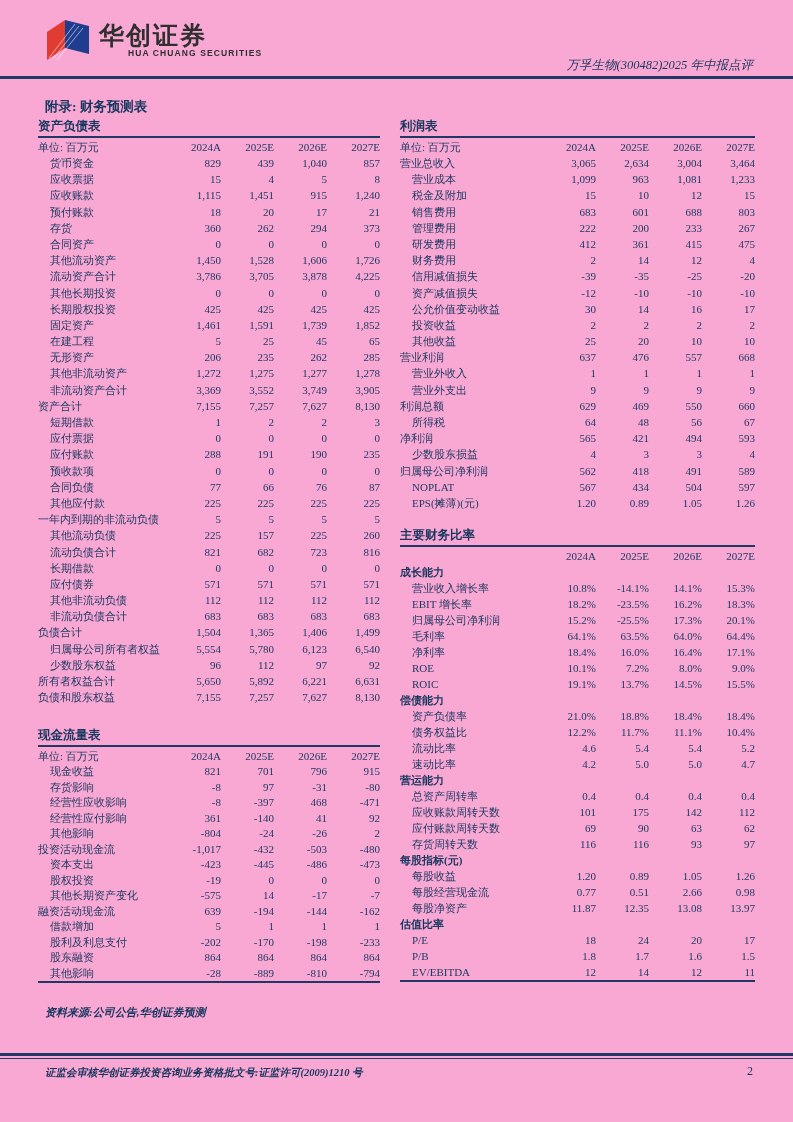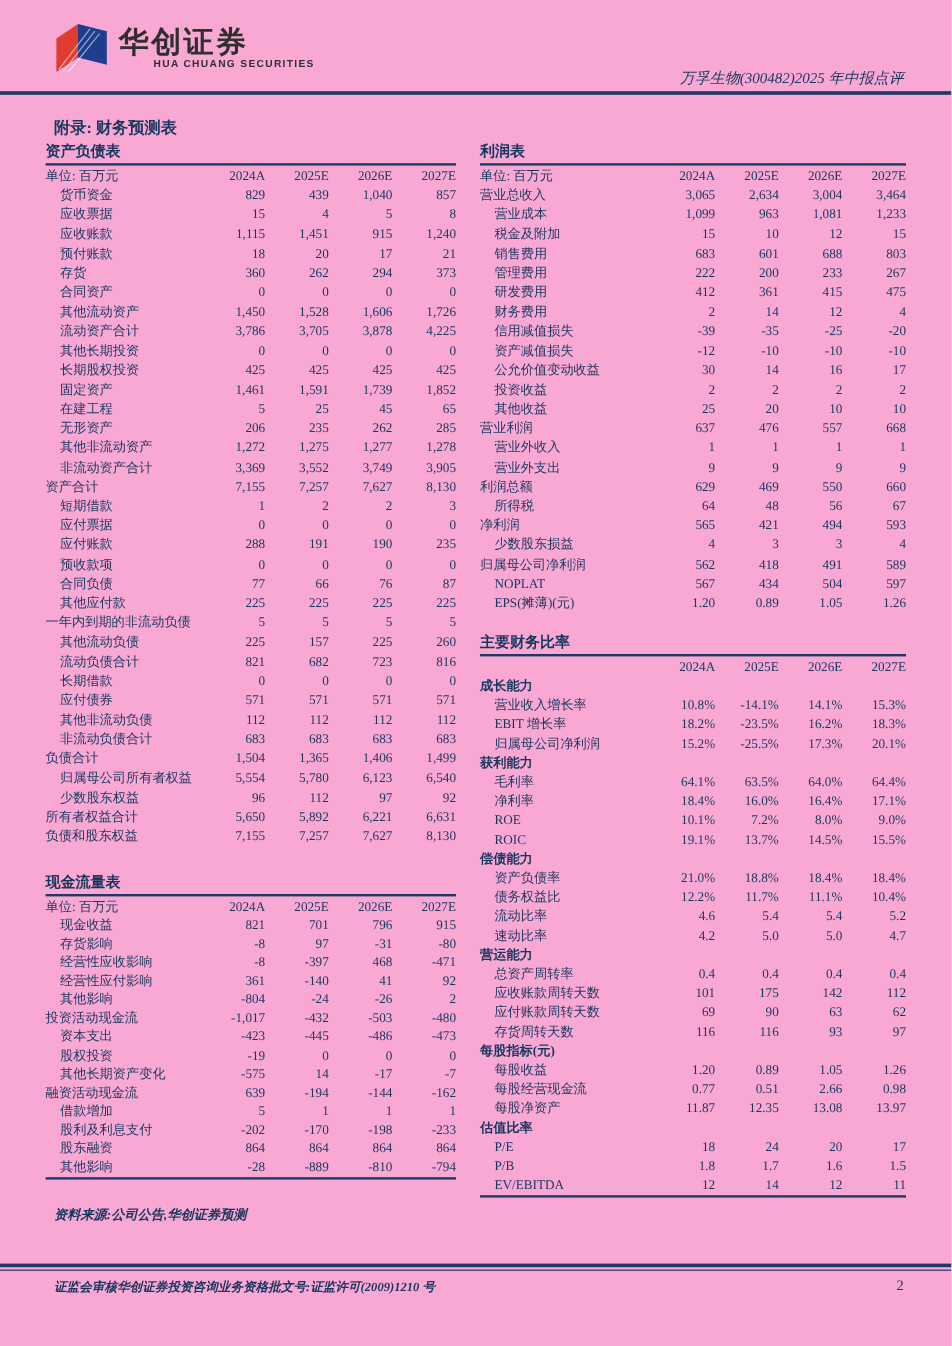--- a/index.html
+++ b/index.html
@@ -507,23 +507,20 @@
         <span class="t-val">16.2%</span>
         <span class="t-val">18.3%</span>
       </div>
       <div class="t-row">
         <span class="t-label ind">归属母公司净利润</span>
         <span class="t-val">15.2%</span>
         <span class="t-val">-25.5%</span>
         <span class="t-val">17.3%</span>
         <span class="t-val">20.1%</span>
       </div>
-      <div class="t-row section">
-        <span class="t-label">获利能力</span>
-      </div>
       <div class="t-row">
         <span class="t-label ind">毛利率</span>
         <span class="t-val">64.1%</span>
         <span class="t-val">63.5%</span>
         <span class="t-val">64.0%</span>
         <span class="t-val">64.4%</span>
       </div>
       <div class="t-row">
         <span class="t-label ind">净利率</span>
         <span class="t-val">18.4%</span>

